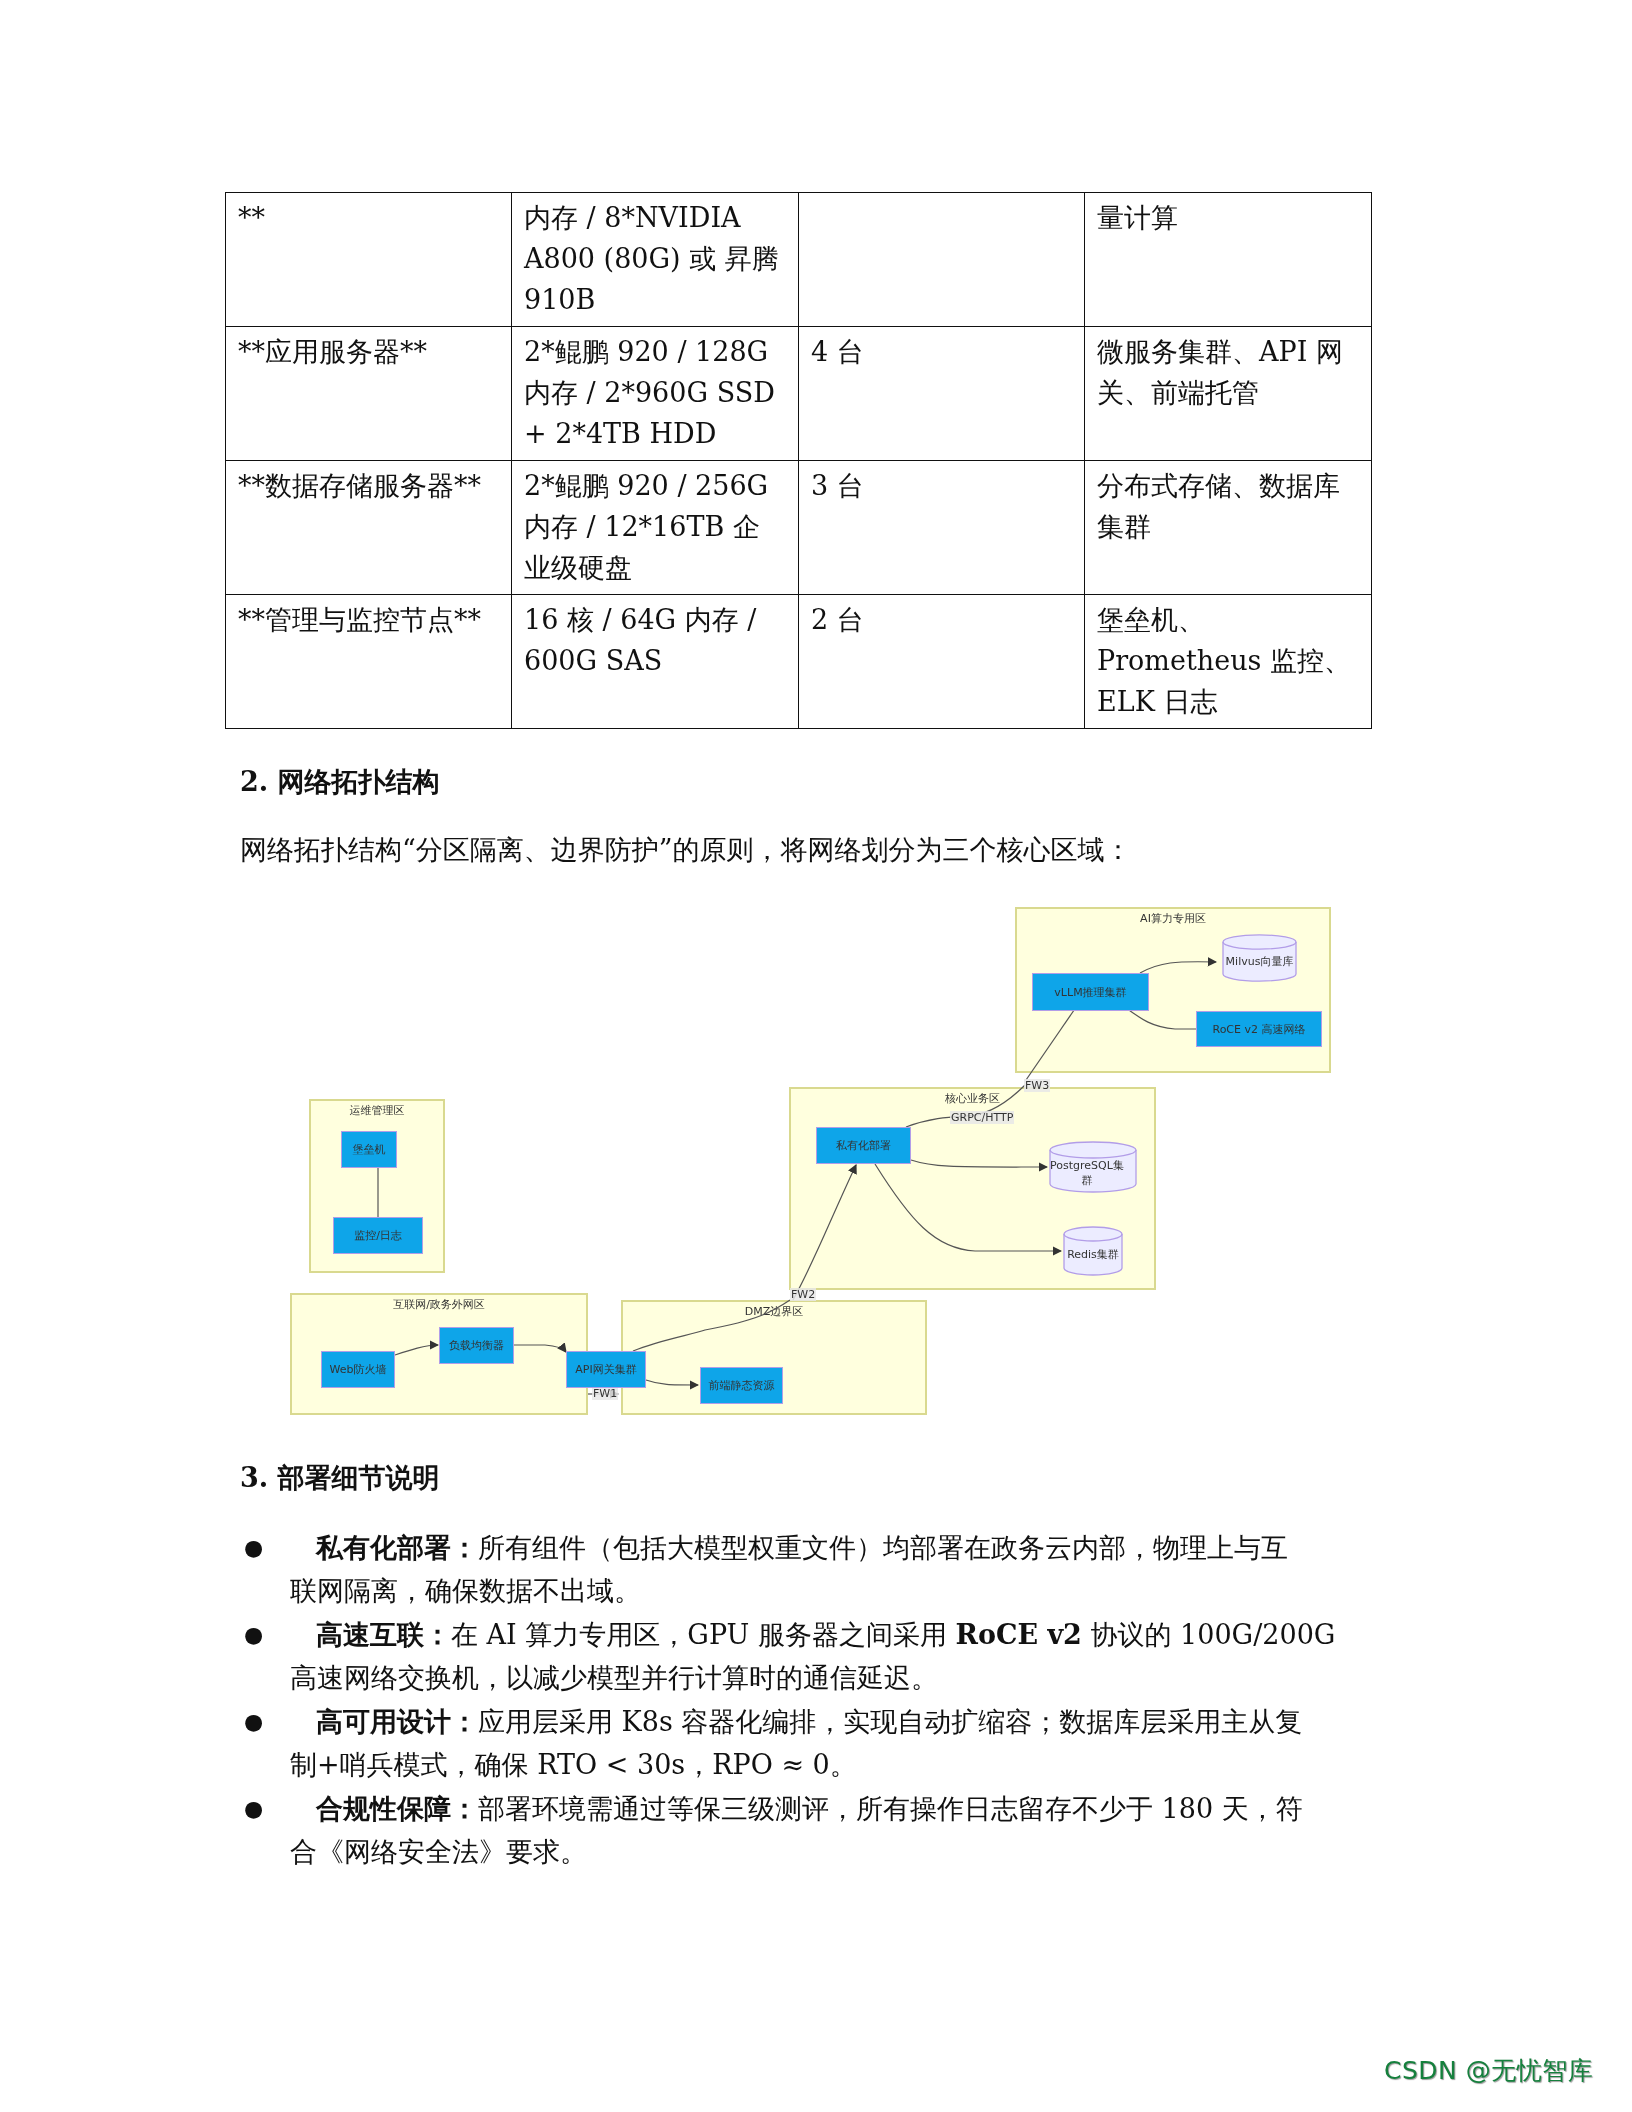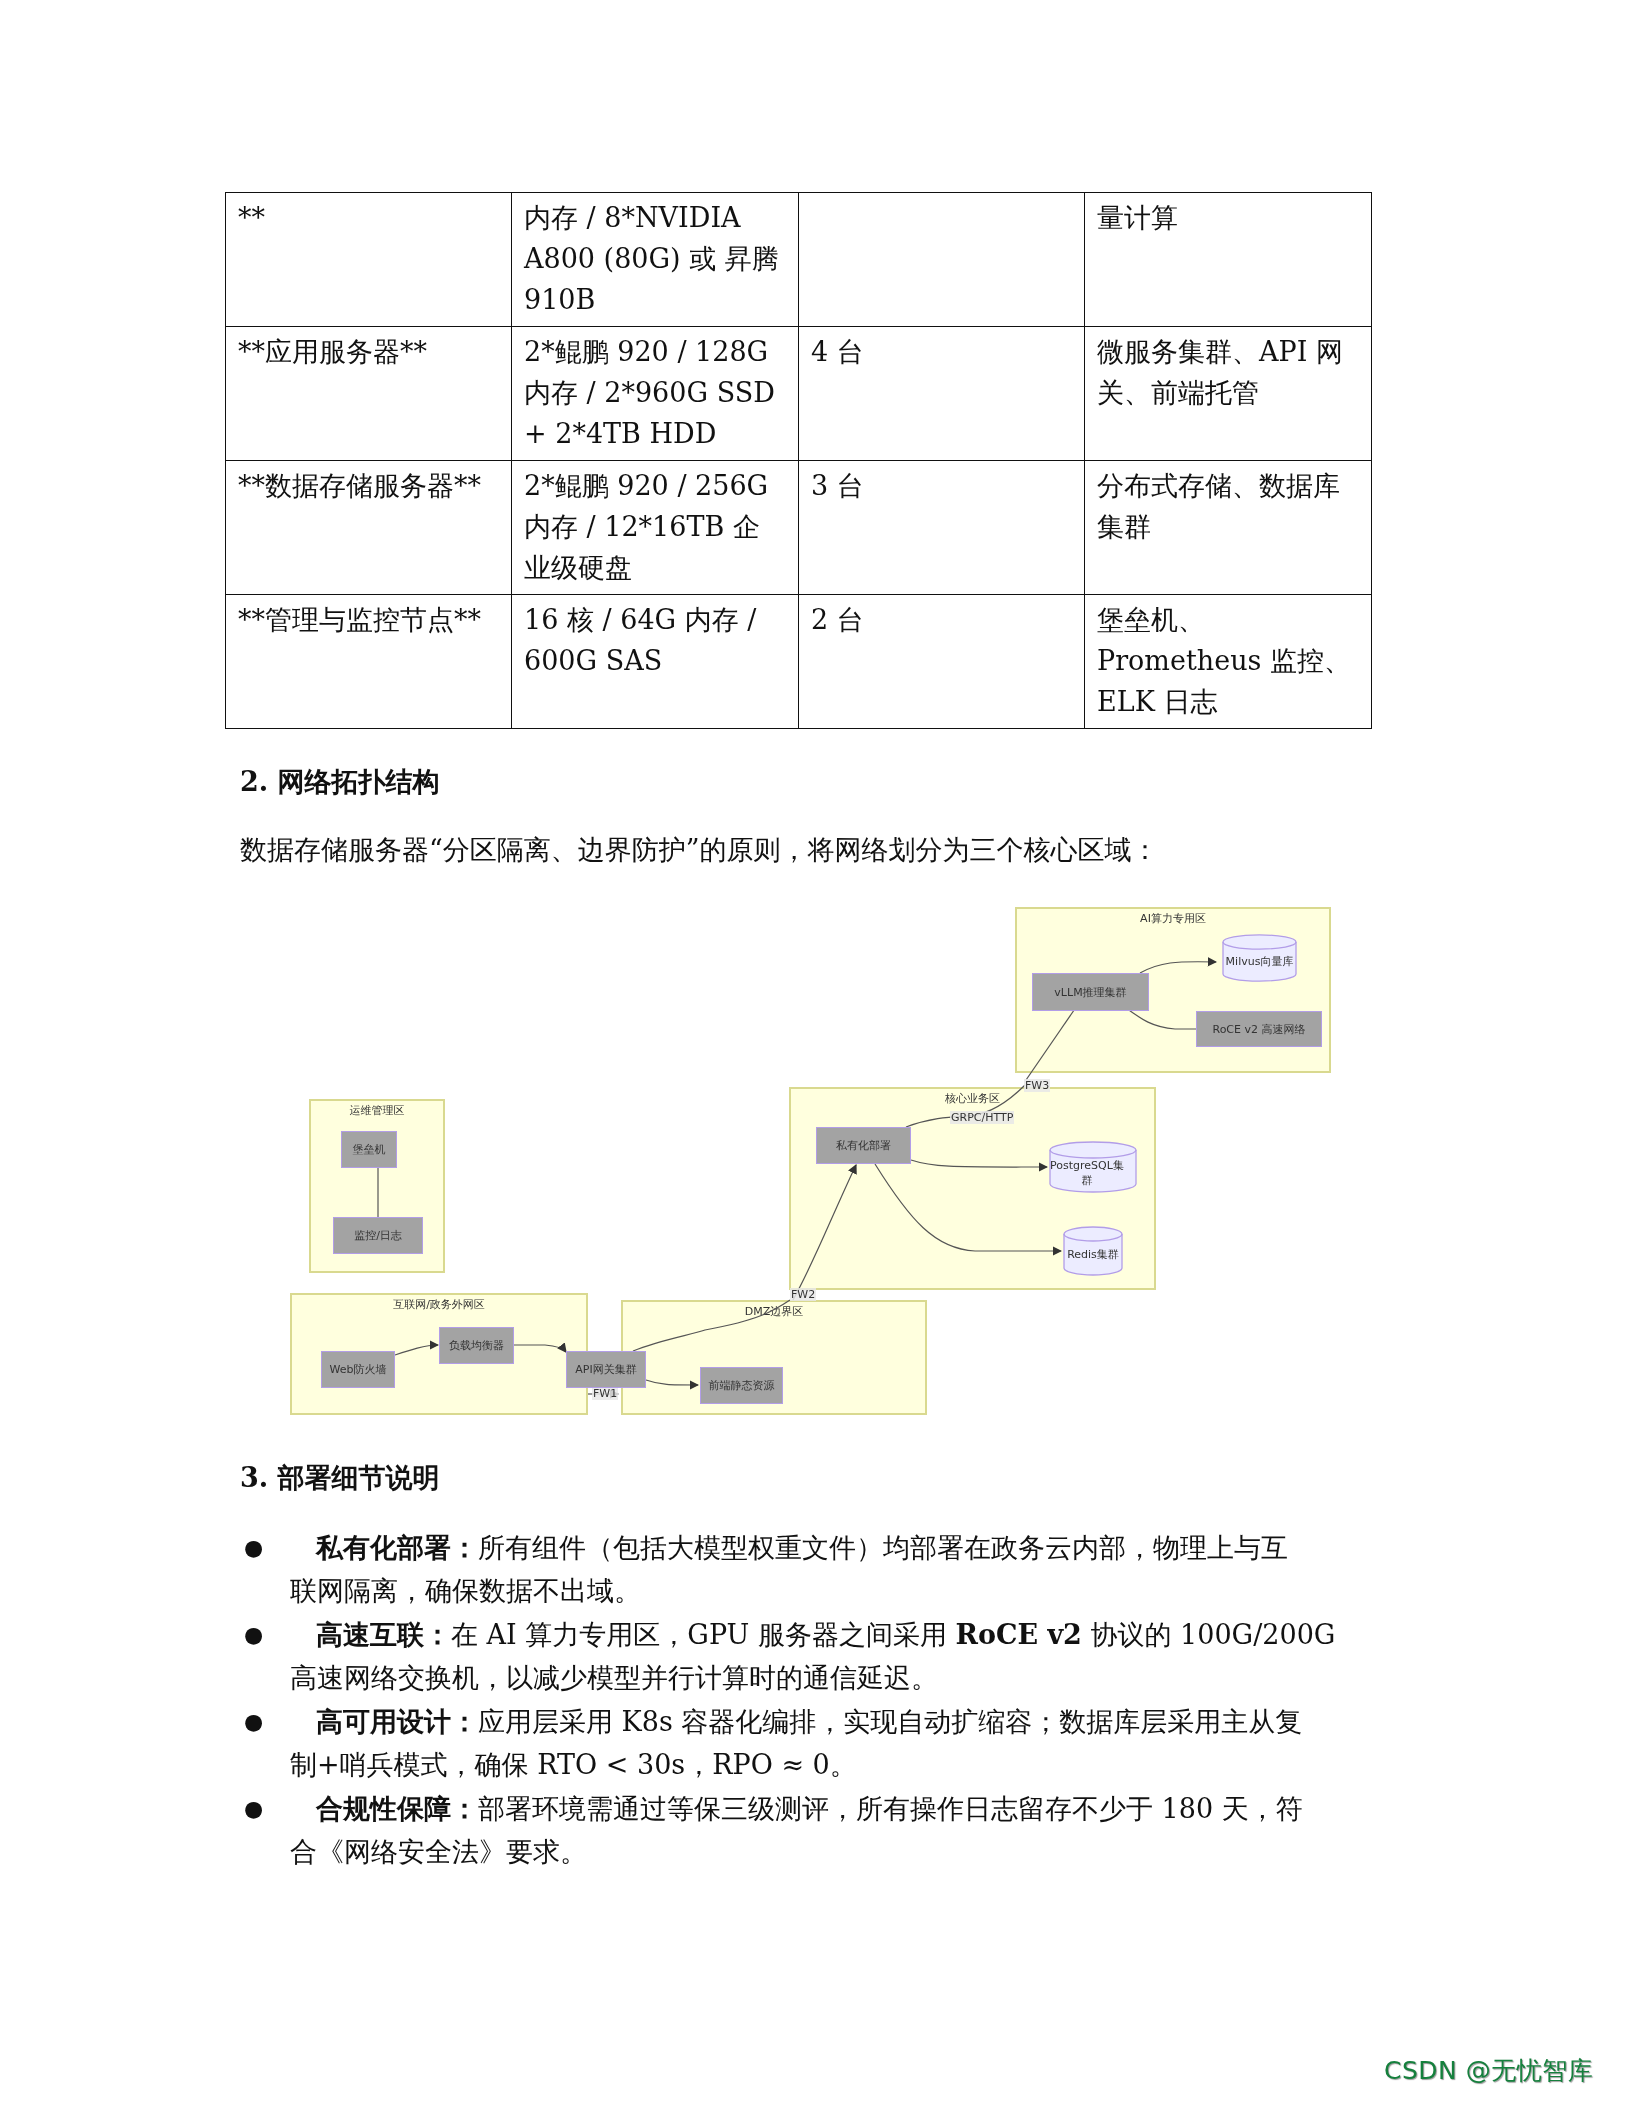--- a/index.html
+++ b/index.html
@@ -16,21 +16,21 @@
   table.spec col.c3 { width: 286px; } table.spec col.c4 { width: 287px; }
 
   .h2 { position: absolute; left: 240px; font-size: 27px; font-weight: bold; }
   .para { position: absolute; left: 240px; font-size: 27px; }
 
   
   .diagram { position: absolute; left: 0; top: 0; width: 1632px; height: 2112px; pointer-events: none; }
   .zone { position: absolute; background: #ffffde; border: 2px solid #d9d98f; box-sizing: border-box; pointer-events: auto; }
   .zone-title { position: absolute; left: 0; right: 0; top: 2px; text-align: center;
                 font-family: "DejaVu Sans", sans-serif; font-size: 11px; color: #333; }
-  .node { position: absolute; background: #a3a3a3; border: 1.5px solid #b29de8; box-sizing: border-box;
+  .node { position: absolute; background: #0ea5e9; border: 1.5px solid #b29de8; box-sizing: border-box;
           display: flex; align-items: center; justify-content: center;
           font-family: "DejaVu Sans", sans-serif; font-size: 11px; color: #333; pointer-events: auto; }
   .cyl { position: absolute; pointer-events: auto; }
   .cyl .lbl { position: absolute; left: 0; right: 0; top: 50%; transform: translateY(-30%); text-align: center;
               font-family: "DejaVu Sans", sans-serif; font-size: 11px; color: #333; }
   .edge-label { position: absolute; background: rgba(232,232,232,0.85); font-family: "DejaVu Sans", sans-serif;
                 font-size: 11px; color: #333; padding: 0 1px; line-height: 13px; pointer-events: auto; }
   svg.edges { position: absolute; left: 0; top: 0; }
 
   
@@ -77,21 +77,21 @@
     <tr style="height:130px">
       <td>**管理与监控节点**</td>
       <td>16 核 / 64G 内存 / 600G SAS</td>
       <td>2 台</td>
       <td>堡垒机、Prometheus 监控、ELK 日志</td>
     </tr>
   </tbody>
     </table>
 
   <div class="h2" style="top:764px">2.  网络拓扑结构</div>
-  <div class="para" style="top:832px">数据存储服务器“分区隔离、边界防护”的原则，将网络划分为三个核心区域：</div>
+  <div class="para" style="top:832px">网络拓扑结构“分区隔离、边界防护”的原则，将网络划分为三个核心区域：</div>
 
   <div class="diagram">
 
     <div class="zone" style="left:1015px;top:907px;width:316px;height:166px">
       <div class="zone-title">AI算力专用区</div>
     </div>
     <div class="zone" style="left:789px;top:1087px;width:367px;height:203px">
       <div class="zone-title">核心业务区</div>
     </div>
     <div class="zone" style="left:290px;top:1293px;width:298px;height:122px">

